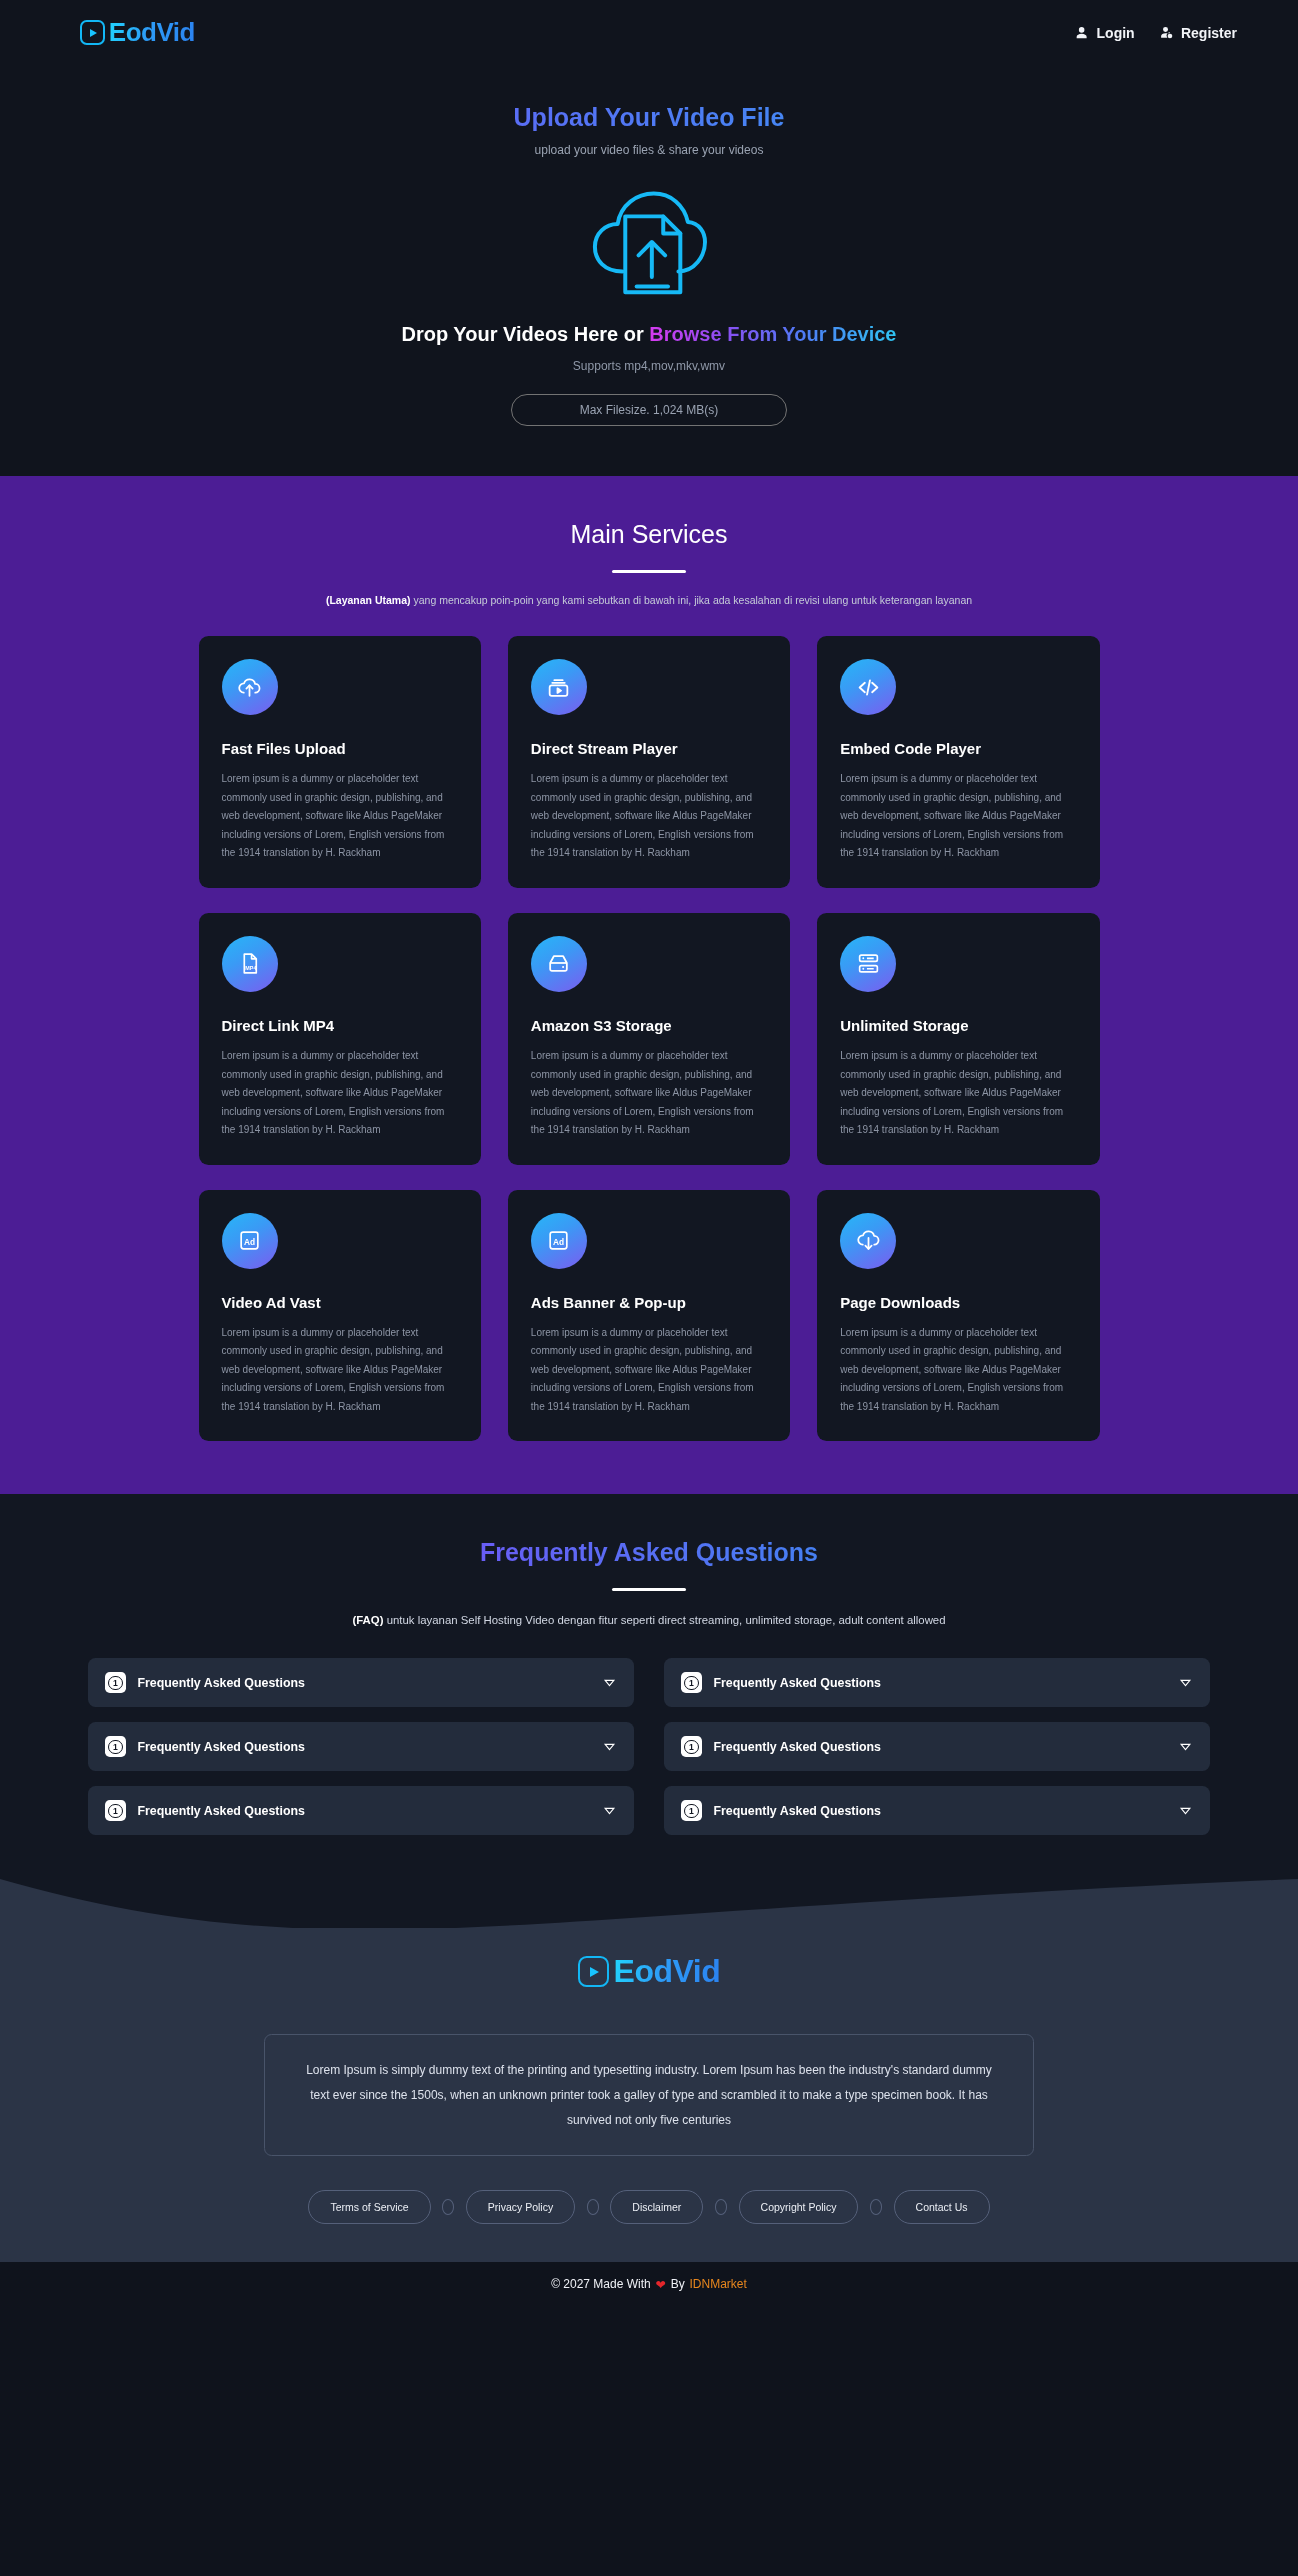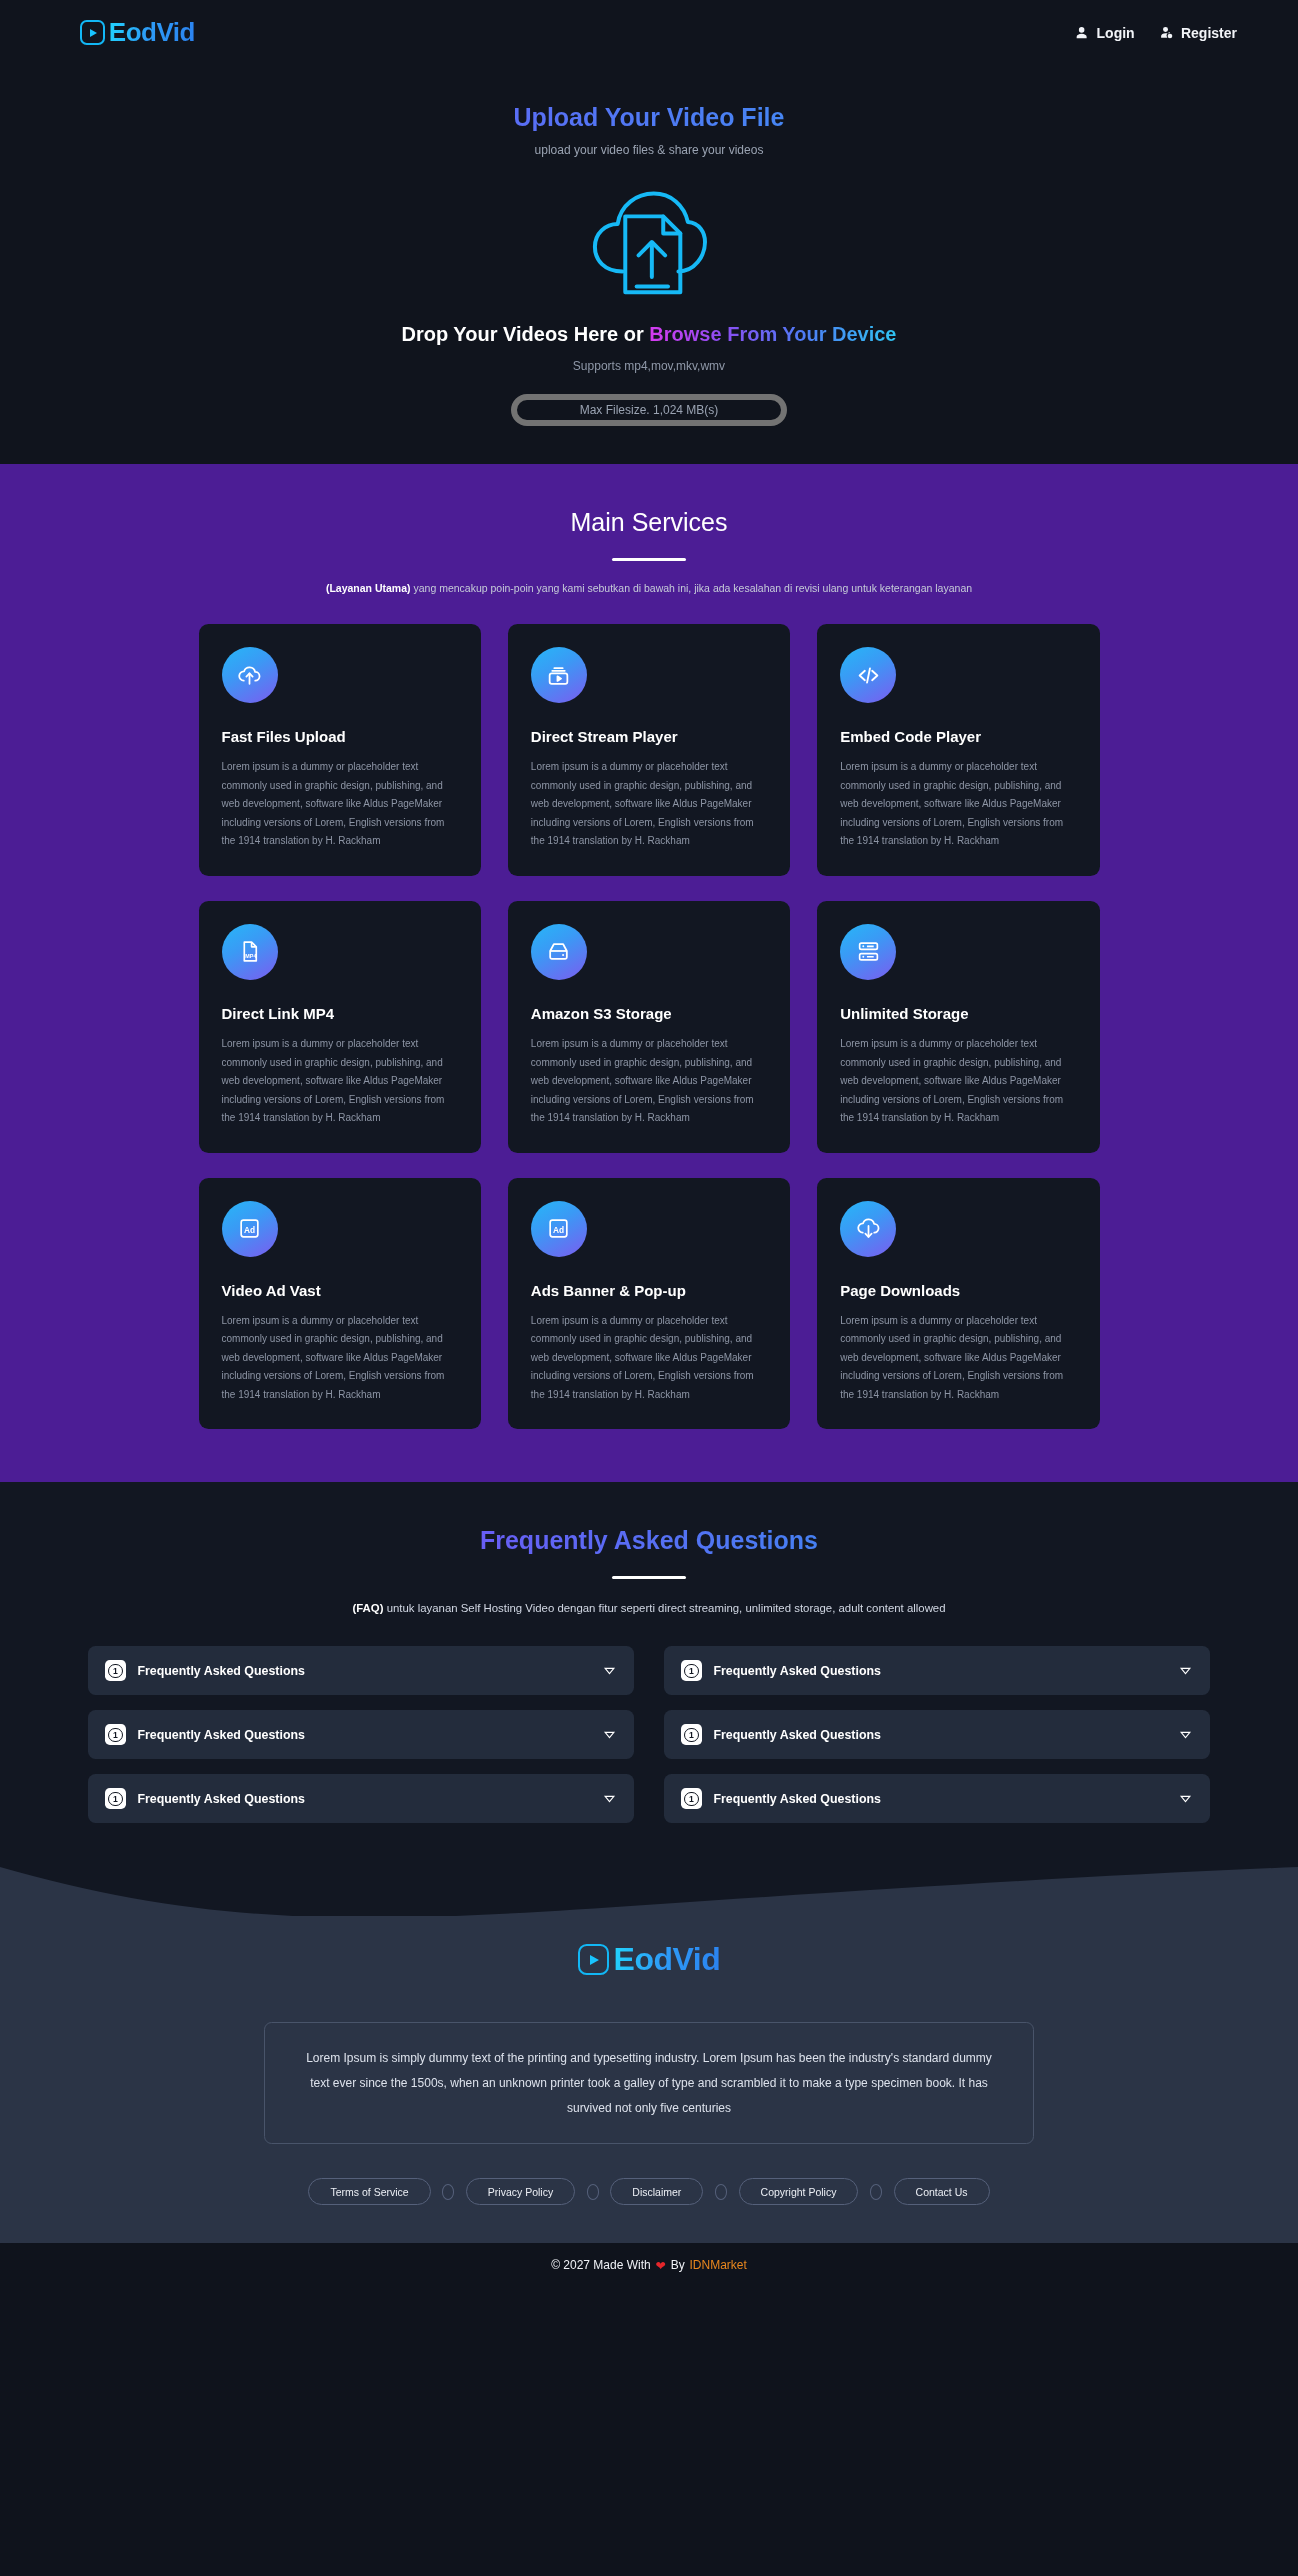--- a/index.html
+++ b/index.html
@@ -94,24 +94,24 @@
     background-clip:text;
     color:transparent;
   }
   .supports {
     text-align:center;
     font-size:12px;
     color:#8f98a8;
     margin-top:13.3px;
   }
   .filesize {
-    margin:21px auto 0 auto;
+    margin:21px auto 12px auto;
     width:276px;
     height:32px;
-    border:6px solid #737373;
+    border:1px solid #737373;
     border-radius:19px;
     display:flex; align-items:center; justify-content:center;
     font-size:12px;
     color:#9aa3b2;
     cursor:pointer;
   }
 
   
   .services {
     background:#4c1d95;
@@ -273,21 +273,21 @@
   .footer-links {
     margin-top:34px;
     display:flex;
     justify-content:center;
     align-items:center;
     gap:11.4px;
   }
   .flink {
     border:1px solid #55607a;
     border-radius:19px;
-    height:27px;
+    height:34px;
     padding:4px 21px;
     display:flex; align-items:center;
     font-size:10.5px;
     color:#eceff5;
     cursor:pointer;
   }
   .fdot {
     width:12.4px;height:16px;
     border:1px solid #55607a;
     border-radius:50%;

